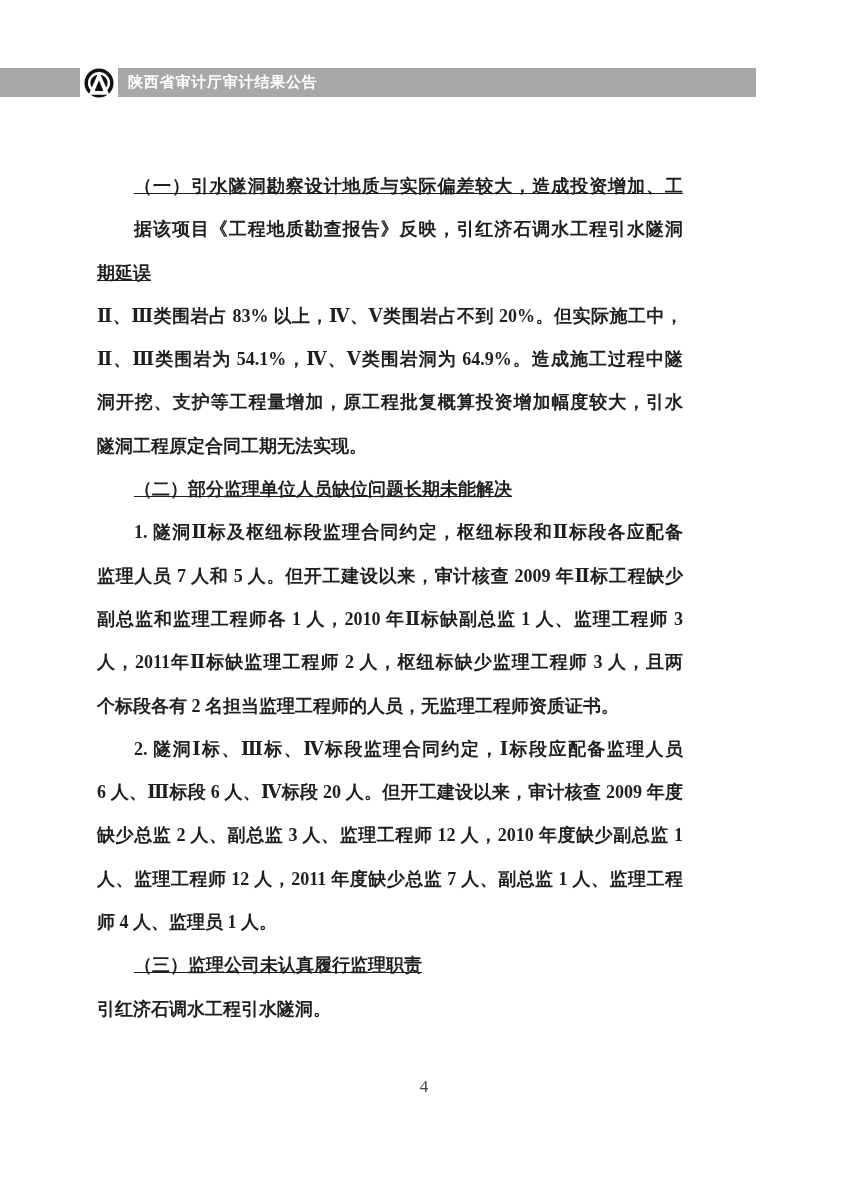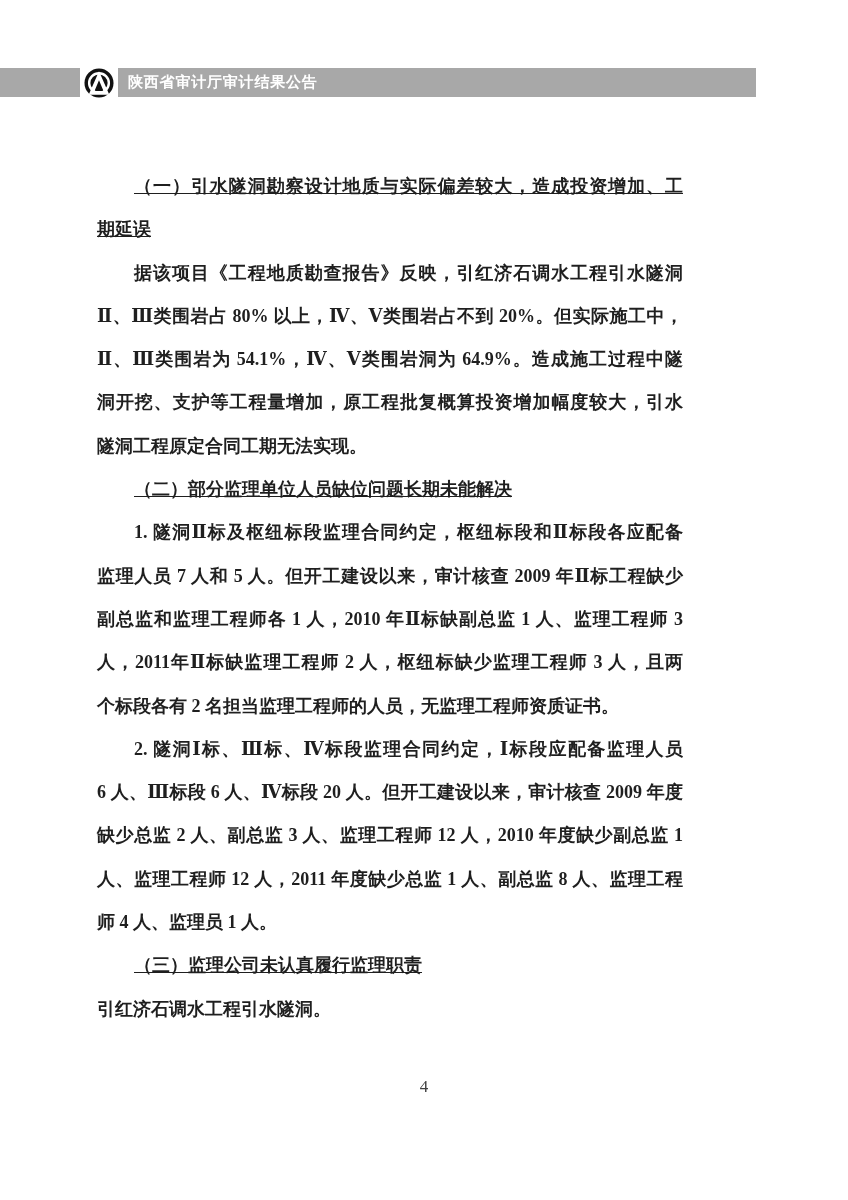--- a/index.html
+++ b/index.html
@@ -83,36 +83,36 @@
       <circle cx="16" cy="16" r="15.5" fill="#111111"></circle>
       <circle cx="16" cy="16" r="10.5" fill="none" stroke="#ffffff" stroke-width="2.6"></circle>
       <path fill="#ffffff" fill-rule="evenodd" d="M16 3.5 L27 28.5 L5 28.5 Z  M16 13 L20.8 24.5 L11.2 24.5 Z"></path>
     </svg>
   </div>
 
   <div class="header-title">陕西省审计厅审计结果公告</div>
 
   <main class="doc-body">
       <div class="line indent flush heading">（一）引水隧洞勘察设计地质与实际偏差较大，造成投资增加、工</div>
+      <div class="line indent flush">据该项目《工程地质勘查报告》反映，引红济石调水工程引水隧洞</div>
       <div class="line heading">期延误</div>
-      <div class="line indent flush">据该项目《工程地质勘查报告》反映，引红济石调水工程引水隧洞</div>
-      <div class="line flush">Ⅱ、Ⅲ类围岩占 80% 以上，Ⅳ、Ⅴ类围岩占不到 20%。但实际施工中，</div>
+      <div class="line flush">Ⅱ、Ⅲ类围岩占 83% 以上，Ⅳ、Ⅴ类围岩占不到 20%。但实际施工中，</div>
       <div class="line flush">Ⅱ、Ⅲ类围岩为 54.1%，Ⅳ、Ⅴ类围岩洞为 64.9%。造成施工过程中隧</div>
       <div class="line flush">洞开挖、支护等工程量增加，原工程批复概算投资增加幅度较大，引水</div>
       <div class="line">隧洞工程原定合同工期无法实现。</div>
       <div class="line indent heading">（二）部分监理单位人员缺位问题长期未能解决</div>
       <div class="line indent flush">1. 隧洞Ⅱ标及枢纽标段监理合同约定，枢纽标段和Ⅱ标段各应配备</div>
       <div class="line flush">监理人员 7 人和 5 人。但开工建设以来，审计核查 2009 年Ⅱ标工程缺少</div>
       <div class="line flush">副总监和监理工程师各 1 人，2010 年Ⅱ标缺副总监 1 人、监理工程师 3</div>
       <div class="line flush">人，2011年Ⅱ标缺监理工程师 2 人，枢纽标缺少监理工程师 3 人，且两</div>
       <div class="line">个标段各有 2 名担当监理工程师的人员，无监理工程师资质证书。</div>
       <div class="line indent flush">2. 隧洞Ⅰ标、Ⅲ标、Ⅳ标段监理合同约定，Ⅰ标段应配备监理人员</div>
       <div class="line flush">6 人、Ⅲ标段 6 人、Ⅳ标段 20 人。但开工建设以来，审计核查 2009 年度</div>
       <div class="line flush">缺少总监 2 人、副总监 3 人、监理工程师 12 人，2010 年度缺少副总监 1</div>
-      <div class="line flush">人、监理工程师 12 人，2011 年度缺少总监 1 人、副总监 8 人、监理工程</div>
+      <div class="line flush">人、监理工程师 12 人，2011 年度缺少总监 7 人、副总监 1 人、监理工程</div>
       <div class="line">师 4 人、监理员 1 人。</div>
       <div class="line indent heading">（三）监理公司未认真履行监理职责</div>
       <div class="line">引红济石调水工程引水隧洞。</div>
     </main>
 
   <div class="footer">
     <span>4</span>
   </div>
 
 </div>

